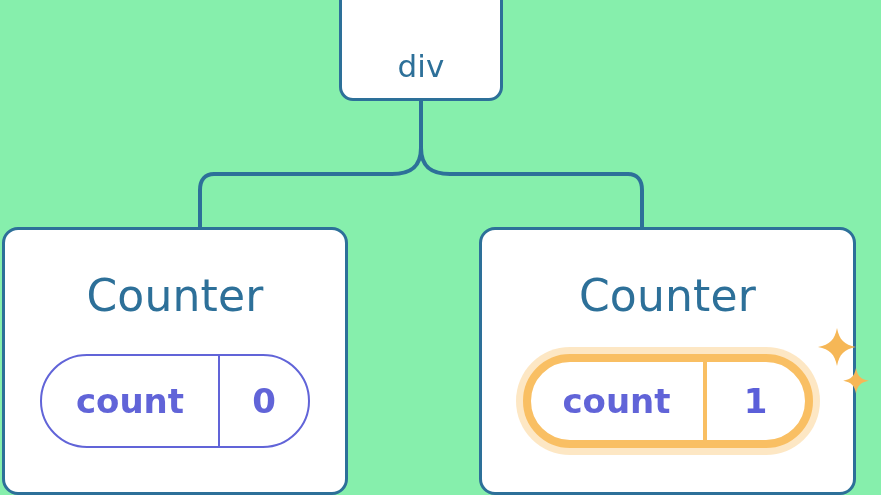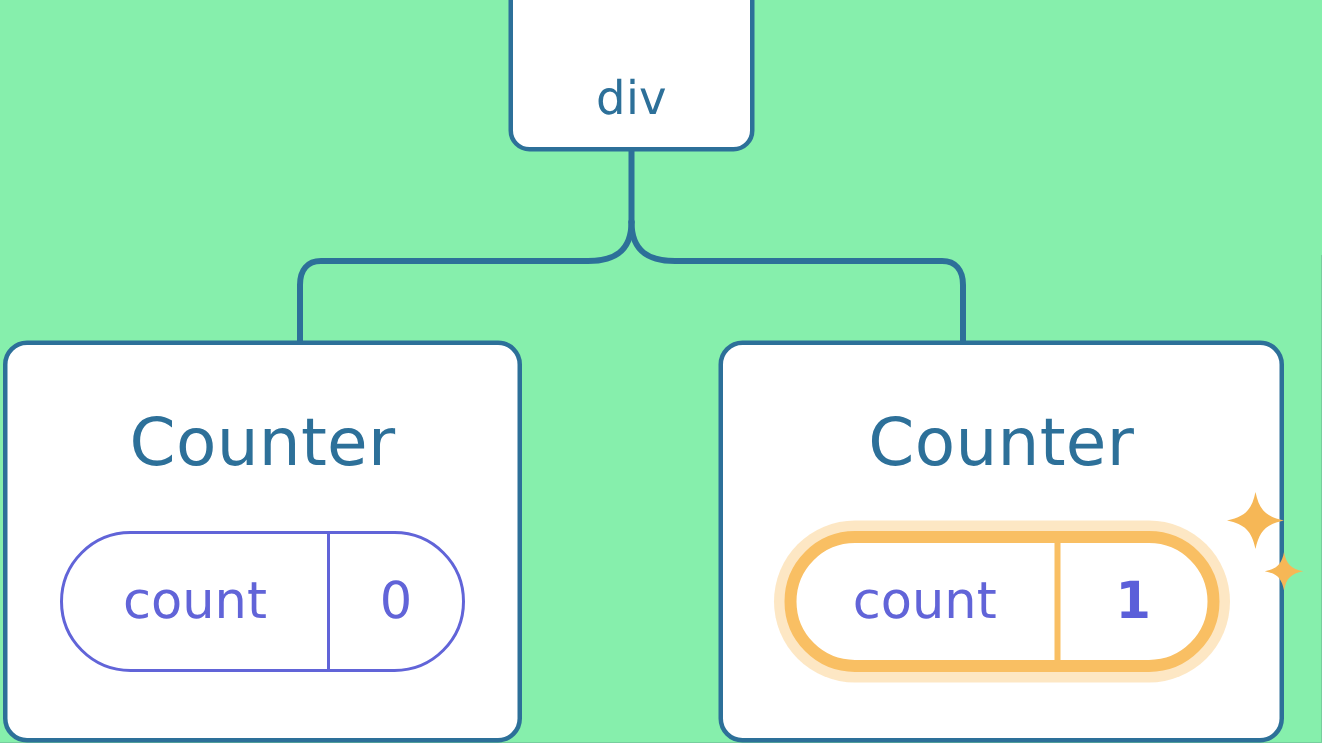--- a/index.html
+++ b/index.html
@@ -105,20 +105,21 @@
     width: 290px;
     border: 8px solid #f9bf63;
     box-shadow: 0 0 0 7px rgba(249, 191, 99, 0.38);
   }
 
   .pill-key, .pill-val {
     display: flex;
     align-items: center;
     justify-content: center;
     box-sizing: border-box;
+    font-weight: bold;
   }
 
   .pill-plain .pill-key {
     flex: 0 0 178px;
     color: #6164d8;
     font-size: 34px;
     border-right: 2px solid #6164d8;
   }
   .pill-plain .pill-val {
     flex: 1 1 auto;

